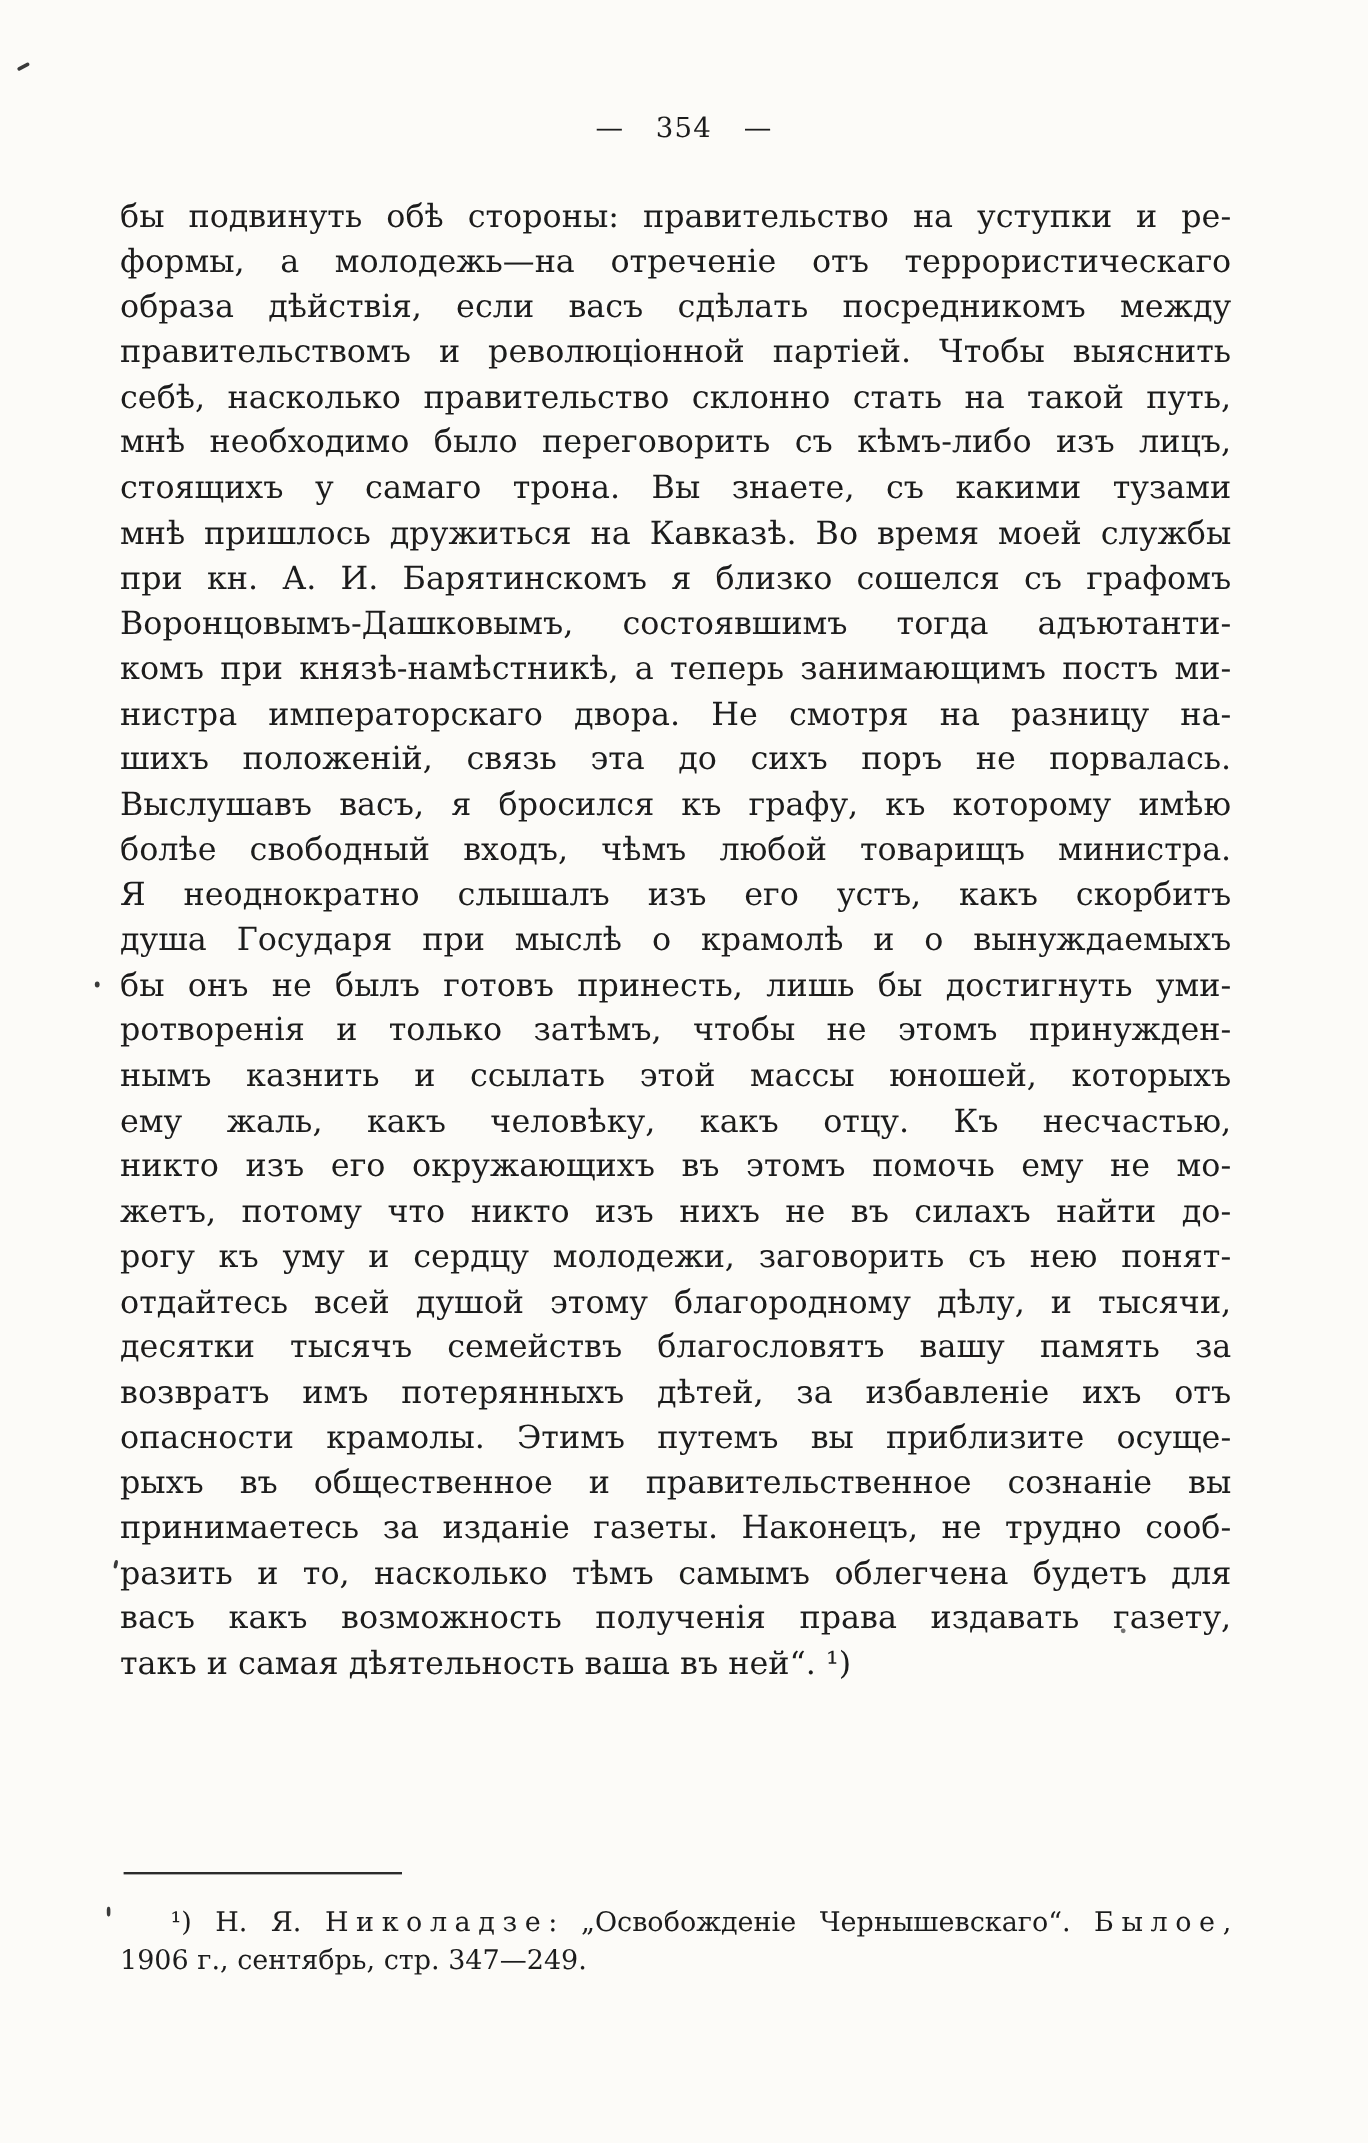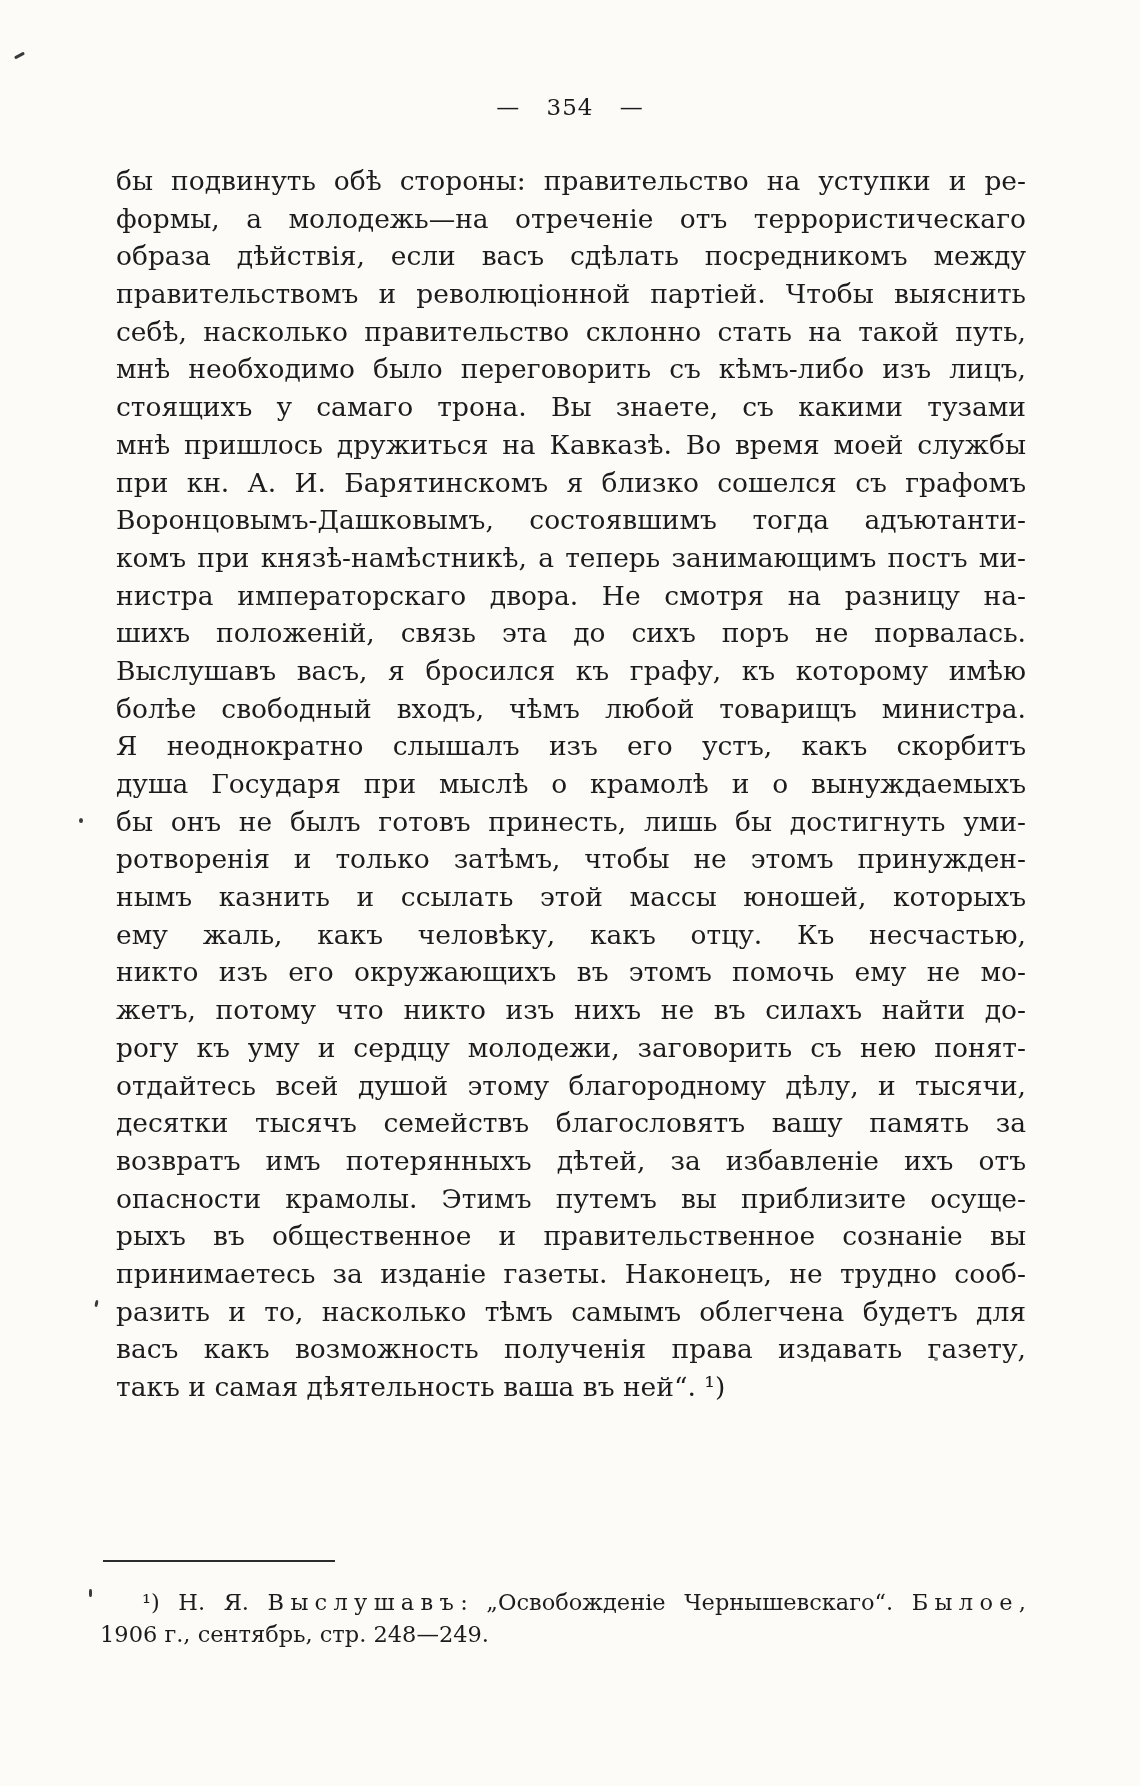--- a/index.html
+++ b/index.html
@@ -22,21 +22,20 @@
   .body-text {
     position:absolute; top:162px; left:100px; width:926px;
     font-size:26.5px;
   }
   .text-line {
     height:37.7px; line-height:37.7px;
     text-align:justify;
     text-align-last:justify;
     white-space:normal;
     overflow:visible;
-    margin-left:16px;
   }
   .text-line.last-line {
     text-align-last:left;
   }
   .footnote-rule {
     position:absolute; top:1560px; left:103px; width:232px;
     border-top:2.5px solid #2b2b2b;
   }
   .footnote {
     position:absolute; top:1586px; left:100px; width:926px;
@@ -103,18 +102,18 @@
       <div class="text-line">принимаетесь за изданіе газеты. Наконецъ, не трудно сооб-</div>
       <div class="text-line">разить и то, насколько тѣмъ самымъ облегчена будетъ для</div>
       <div class="text-line">васъ какъ возможность полученія права издавать газету,</div>
       <div class="text-line last-line">такъ и самая дѣятельность ваша въ ней“. ¹)</div>
     </div>
 
   <div class="footnote-rule"></div>
 
   <div class="footnote">
     <div class="fn-line-1">
-      <span>¹) </span><span>Н. Я. </span><span class="spaced">Выслушавъ</span><span>: „Освобожденіе Чернышевскаго“. </span><span class="spaced">Былое</span><span>,</span>
+      <span>¹) </span><span>Н. Я. </span><span class="spaced">Николадзе</span><span>: „Освобожденіе Чернышевскаго“. </span><span class="spaced">Былое</span><span>,</span>
     </div>
-    <div class="fn-line-2">1906 г., сентябрь, стр. 248—249.</div>
+    <div class="fn-line-2">1906 г., сентябрь, стр. 347—249.</div>
   </div>
 
 </div>
 
 </body></html>

